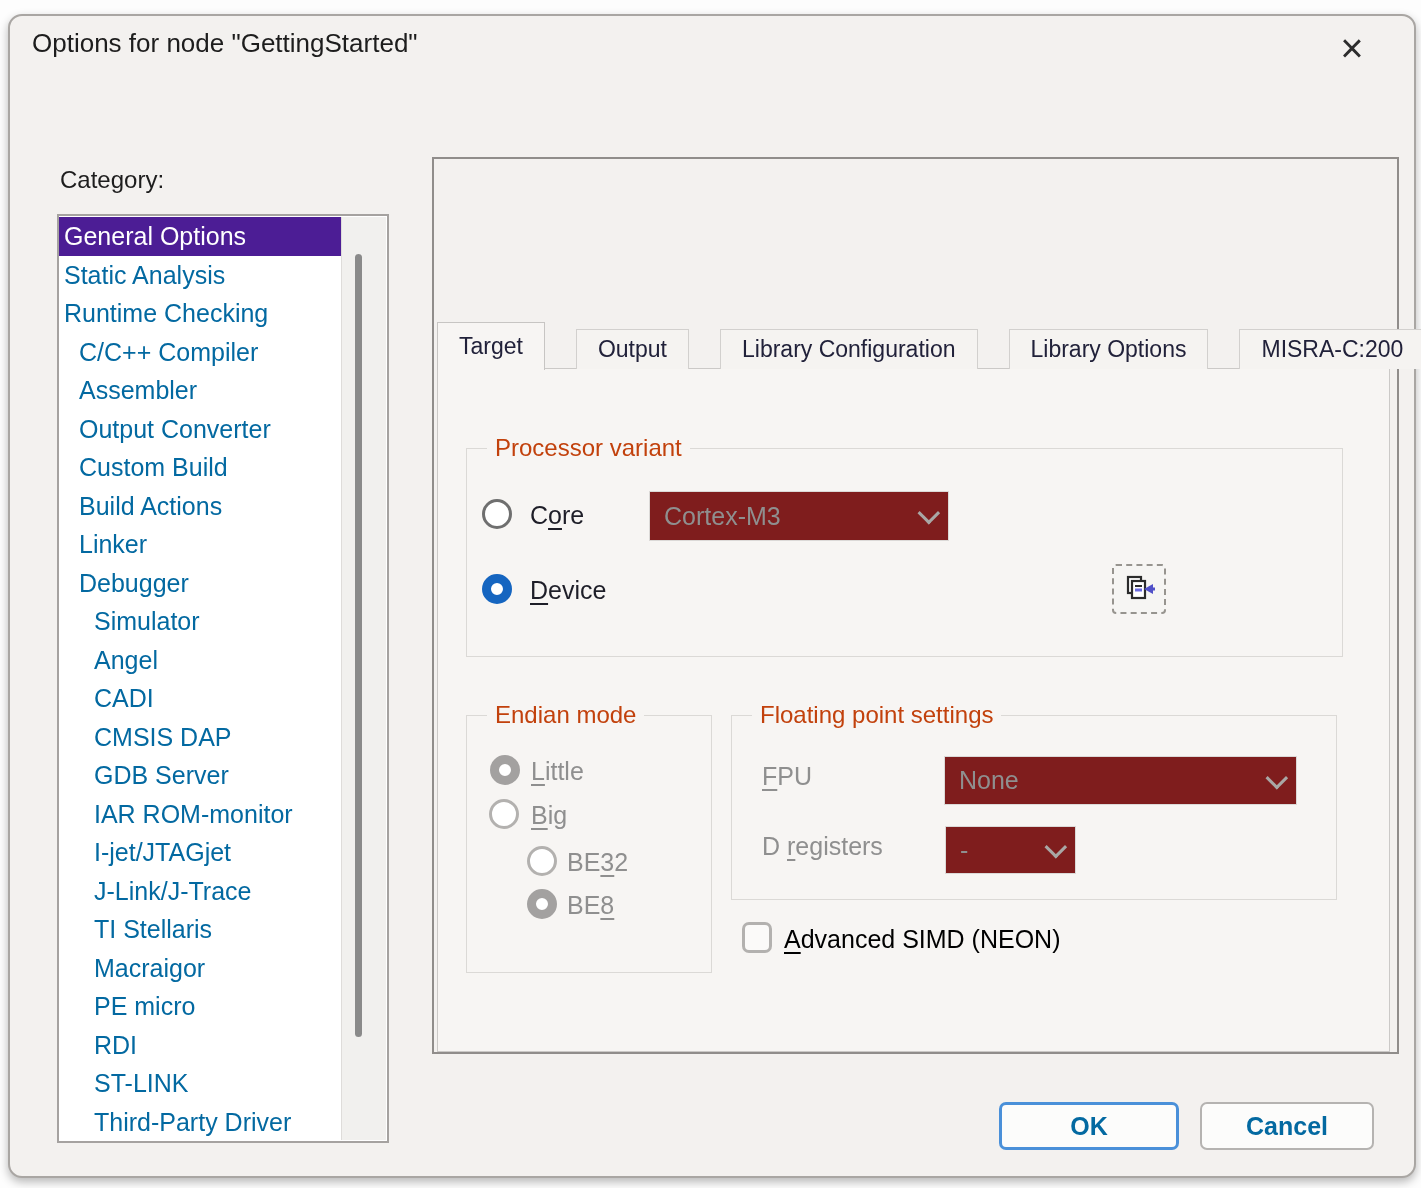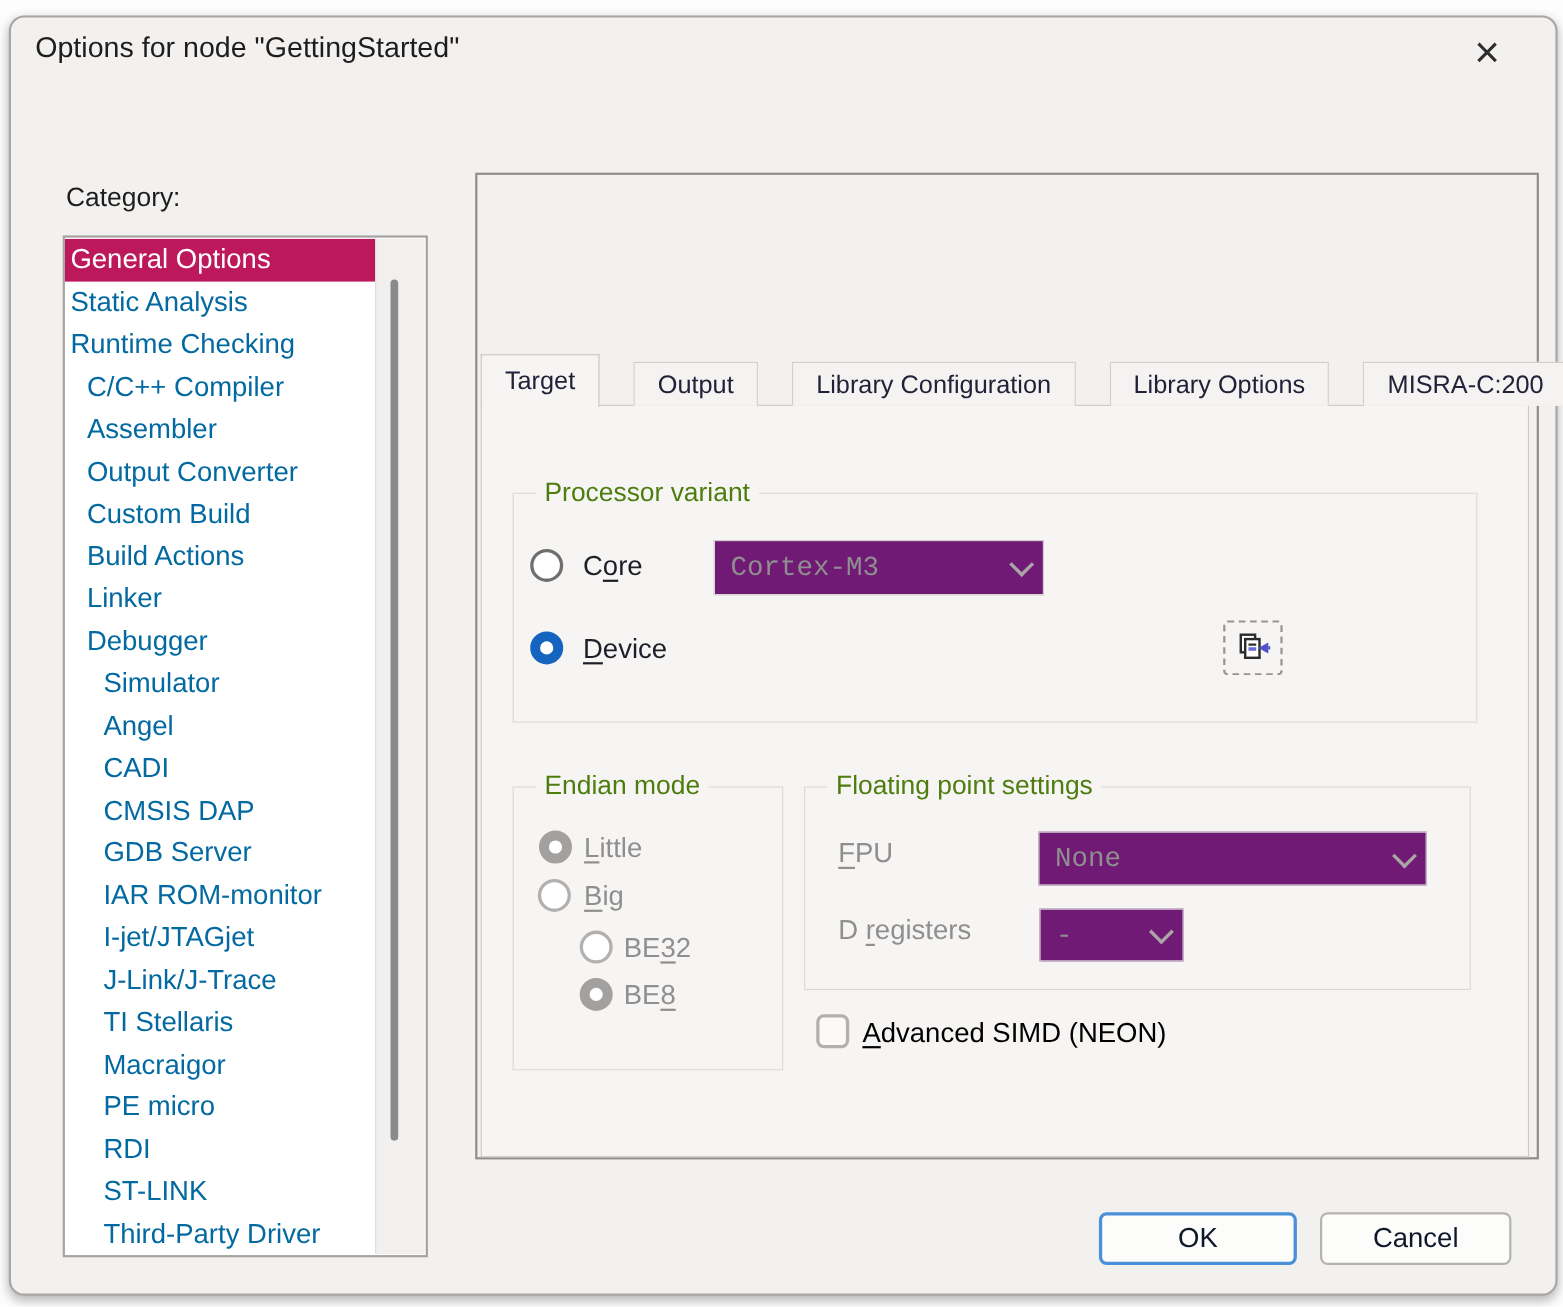--- a/index.html
+++ b/index.html
@@ -16,21 +16,21 @@
 
   
   .category-label{position:absolute;left:50px;top:150px;font-size:24px;color:#1d1d1d;}
   .listbox{position:absolute;left:47px;top:198px;width:332px;height:929px;
     background:#ffffff;border:2px solid #a5a2a0;box-sizing:border-box;}
   .cat-items{position:absolute;left:0;top:1px;right:46px;bottom:1px;overflow:hidden;}
   .cat-item{height:38.5px;line-height:38.5px;font-size:25px;color:#0369a1;
     white-space:nowrap;padding-left:5px;}
   .cat-item.lv1{padding-left:20px;}
   .cat-item.lv2{padding-left:35px;}
-  .cat-item.selected{background:#be185d;color:#ffffff;}
+  .cat-item.selected{background:#4c1d95;color:#ffffff;}
   .list-scroll{position:absolute;top:1px;right:1px;bottom:1px;width:44px;
     background:#f1f0ee;border-left:1px solid #dedcda;}
   .list-thumb{position:absolute;left:13px;top:37px;width:7px;height:783px;
     background:#8a8a8a;border-radius:4px;}
 
   
   .panel{position:absolute;left:422px;top:141px;width:967px;height:897px;
     border:2px solid #908d8b;box-sizing:border-box;background:#f3f1ef;}
 
   .tab-strip{position:absolute;left:427px;top:304px;width:953px;height:49px;
@@ -47,53 +47,53 @@
     border-right:11px solid #1b1b1b;}
   .tri-right{width:0;height:0;border-top:9px solid transparent;border-bottom:9px solid transparent;
     border-left:11px solid #1b1b1b;}
 
   .tab-page{position:absolute;left:427px;top:352px;width:953px;height:684px;
     background:#f7f5f3;border:1px solid #cbc9c7;box-sizing:border-box;z-index:2;}
 
   
   .group{position:absolute;border:1px solid #dbd9d6;}
   .group-title{position:absolute;top:-15px;left:20px;background:#f7f5f3;padding:0 8px;
-    font-size:24px;color:#4d7c0f;white-space:nowrap;}
+    font-size:24px;color:#c2410c;white-space:nowrap;}
 
   
   .radio{position:absolute;width:30px;height:30px;border-radius:50%;box-sizing:border-box;background:#ffffff;}
   .radio.enabled-off{border:3px solid #6f6f6f;}
   .radio.enabled-on{border:9px solid #1565c0;}
   .radio.disabled-off{border:3px solid #b3b1af;}
   .radio.disabled-on{border:9px solid #a3a1a0;}
 
   .ctl-label{position:absolute;font-size:25px;white-space:nowrap;}
   .lbl-on{color:#1e1e28;}
   .lbl-off{color:#8f8f8f;}
   .mn{text-decoration:underline;text-underline-offset:4px;}
 
   .dropdown{position:absolute;box-sizing:border-box;display:flex;align-items:center;
     padding:0 14px;font-size:25px;}
-  .dropdown.disabled{background:#701a75;border:1px solid #dbd9d7;color:#8f8f8f;font-family:Liberation Mono, monospace;}
+  .dropdown.disabled{background:#7f1d1d;border:1px solid #dbd9d7;color:#8f8f8f;}
   .chev{margin-left:auto;width:13px;height:13px;border-right:3px solid #a9a7a5;
     border-bottom:3px solid #a9a7a5;transform:rotate(45deg) translateY(-4px);}
 
   .device-input{position:absolute;box-sizing:border-box;background:#fefefe;
     border:1px solid #adaaa8;border-bottom:3px solid #8d8a88;
     font-family:"Liberation Sans", sans-serif;font-size:27px;color:#141414;padding:0 12px;}
 
   .browse-btn{position:absolute;box-sizing:border-box;background:#f6f5f3;
     border:2px dashed #97948f;border-radius:4px;display:flex;align-items:center;justify-content:center;}
 
   .checkbox{position:absolute;width:30px;height:31px;box-sizing:border-box;
     border:3px solid #b3b1af;border-radius:7px;background:#fbfaf9;}
 
   
   .btn{position:absolute;box-sizing:border-box;height:48px;border-radius:7px;
-    display:flex;align-items:center;justify-content:center;font-size:25px;color:#0f172a;background:#fcfcfb;}
+    display:flex;align-items:center;justify-content:center;font-size:25px;color:#0369a1;background:#fcfcfb;font-weight:bold;}
   .btn-ok{left:989px;top:1086px;width:180px;border:3px solid #4a90d9;}
   .btn-cancel{left:1190px;top:1086px;width:174px;border:2px solid #b5b3b1;}
 </style>
 </head>
 <body>
 
 <div id="canvas">
   <div class="dialog">
 
     <div class="titlebar-text">Options for node "GettingStarted"</div>

